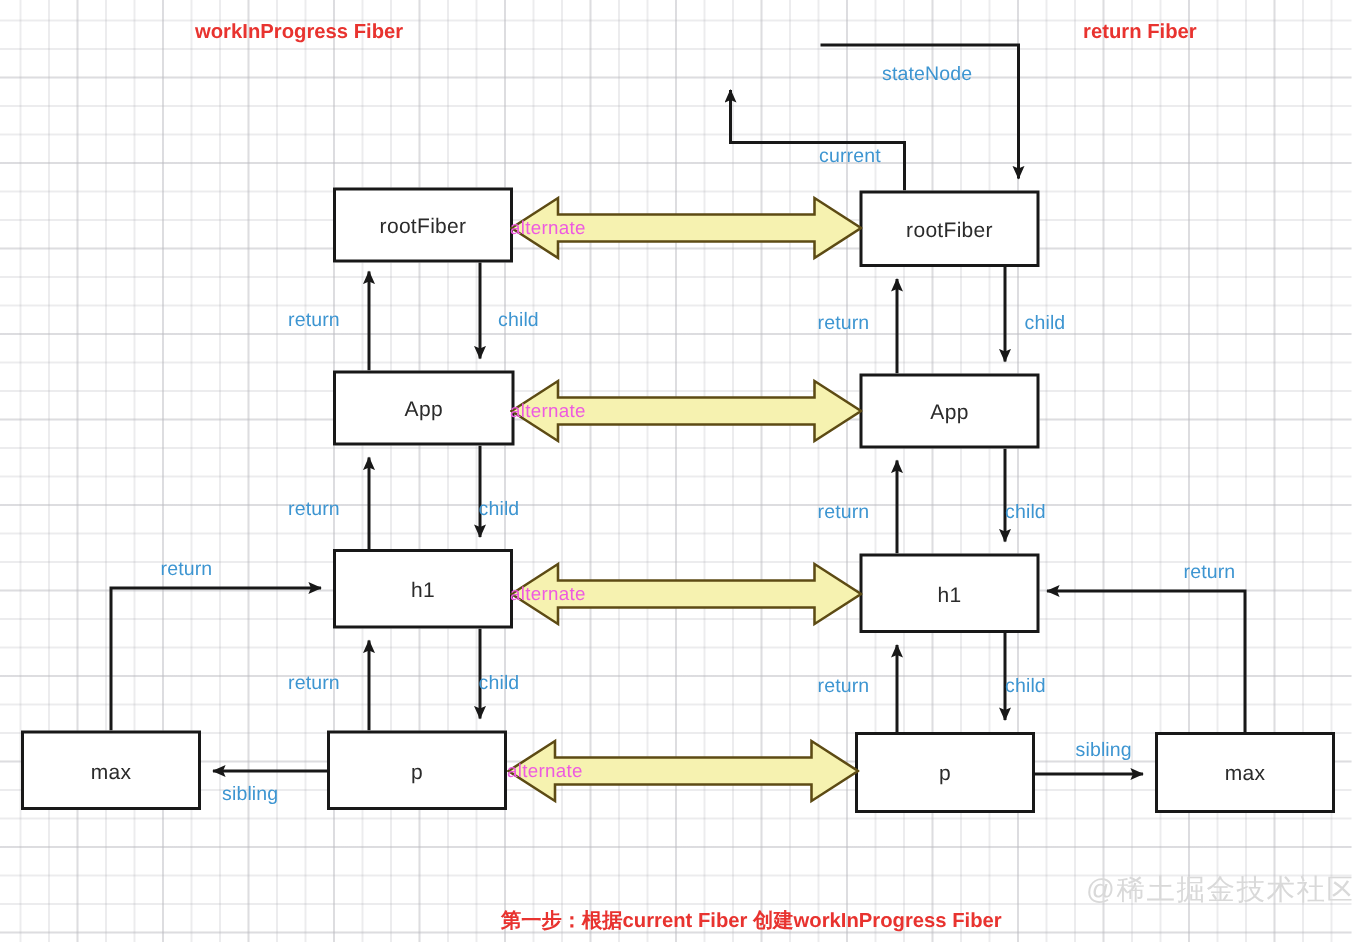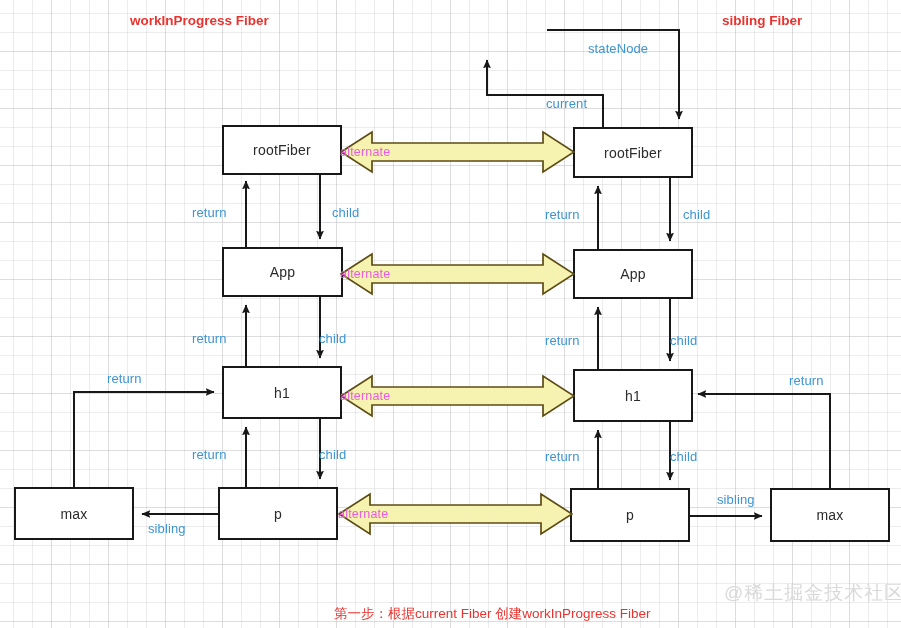--- a/index.html
+++ b/index.html
@@ -57,21 +57,21 @@
     position: absolute;
     font-size: 13.5px;
     font-weight: bold;
     color: #e8332f;
     white-space: nowrap;
     z-index: 5;
   }
   .caption {
     position: absolute;
     font-size: 13.5px;
-    font-weight: normal;
+    font-weight: bold;
     color: #e8332f;
     white-space: nowrap;
     z-index: 5;
   }
   .watermark {
     position: absolute;
     font-size: 19px;
     color: #d9d9d9;
     white-space: nowrap;
     z-index: 2;
@@ -137,21 +137,21 @@
 
       <path d="M670,422 L670,480" marker-end="url(#ah)"></path>
 
       <path d="M690,516 L762,516" marker-end="url(#ah)"></path>
 
       <path d="M830,488 L830,394 L698,394" marker-end="url(#ah)"></path>
     </g>
   </svg>
 
   <div class="col-title" style="left:130px; top:13px;">workInProgress Fiber</div>
-  <div class="col-title" style="left:722px; top:13px;">sibling Fiber</div>
+  <div class="col-title" style="left:722px; top:13px;">return Fiber</div>
 
 
   <div class="node" style="left:222px; top:125px; width:120px; height:50px;">rootFiber</div>
   <div class="node" style="left:222px; top:247px; width:121px; height:50px;">App</div>
   <div class="node" style="left:222px; top:366px; width:120px; height:53px;">h1</div>
   <div class="node" style="left:218px; top:487px; width:120px; height:53px;">p</div>
   <div class="node" style="left:14px; top:487px; width:120px; height:53px;">max</div>
 
   <div class="node" style="left:573px; top:127px; width:120px; height:51px;">rootFiber</div>
   <div class="node" style="left:573px; top:249px; width:120px; height:50px;">App</div>

